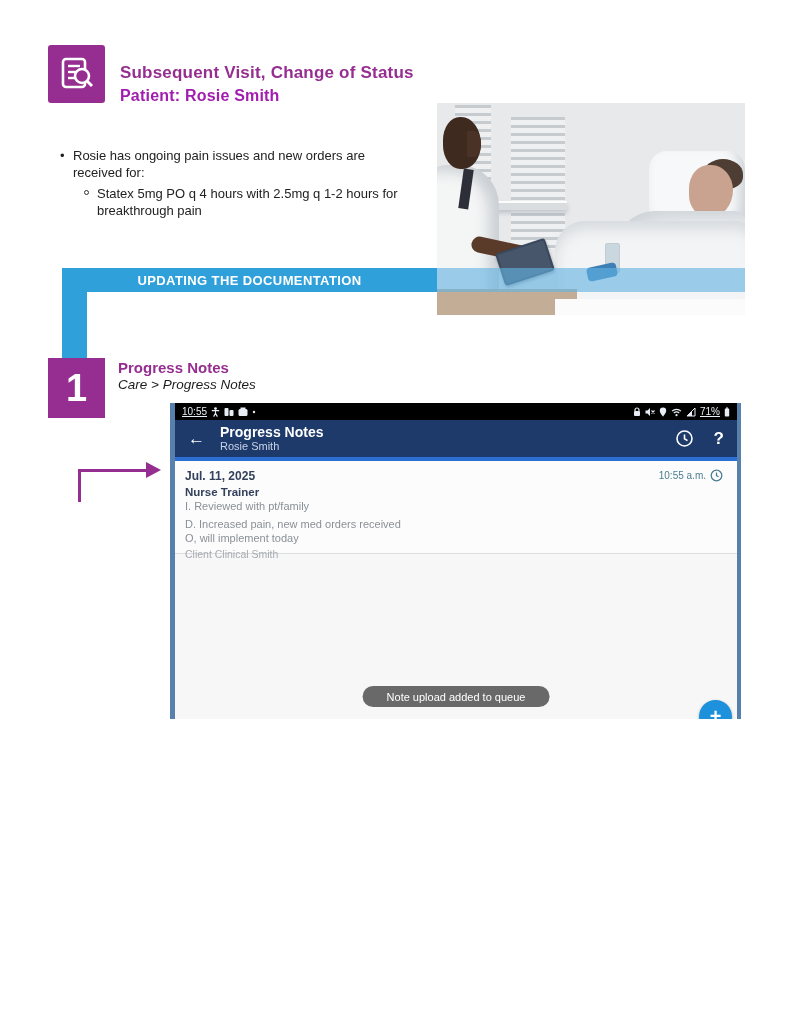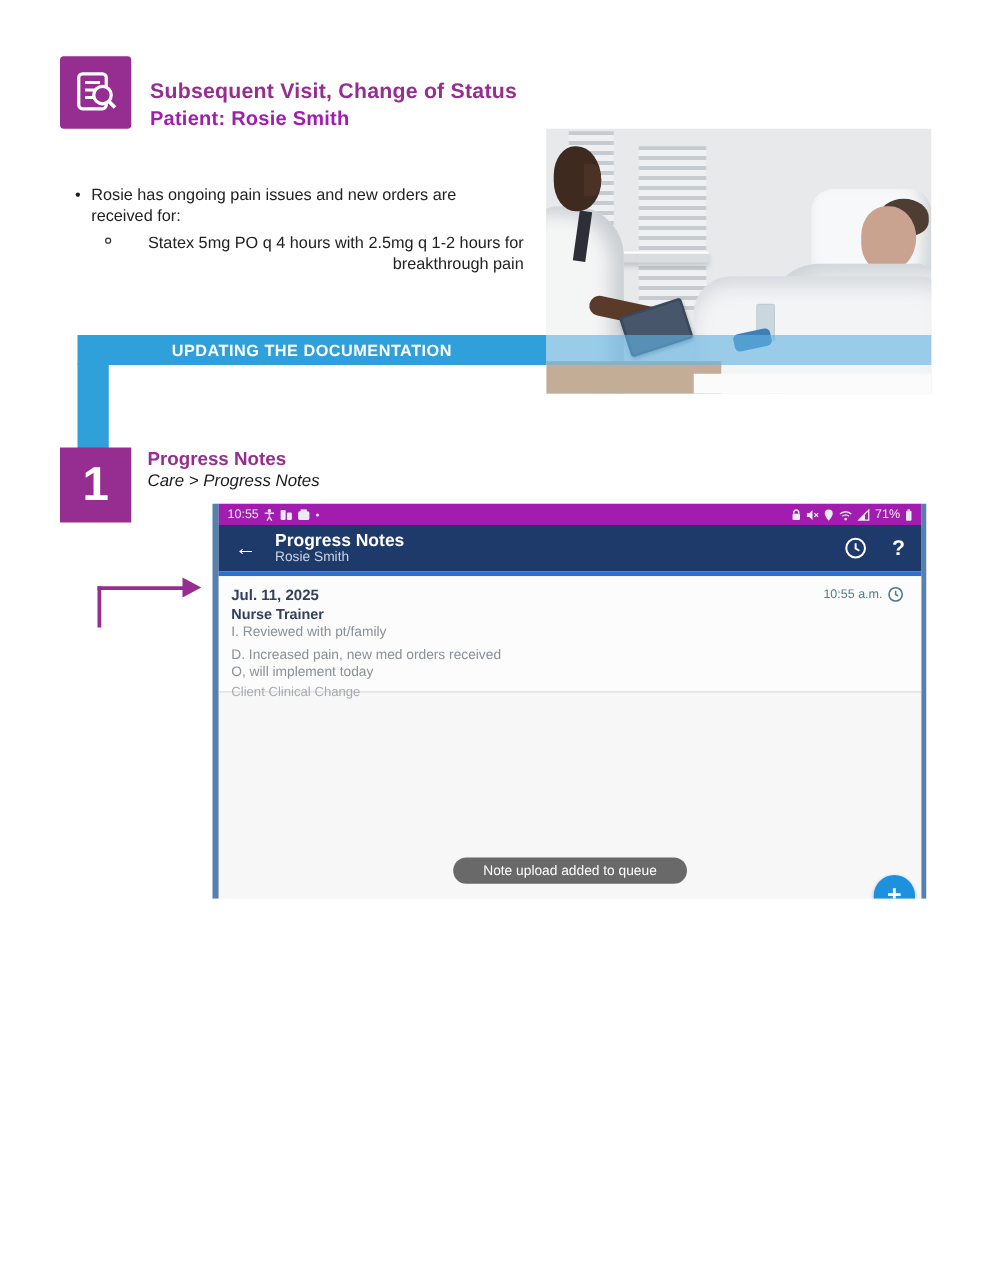--- a/index.html
+++ b/index.html
@@ -10,21 +10,21 @@
 
   
   .doc-icon { left:48px; top:45px; width:57px; height:58px; background:#952e90; border-radius:3px;
               display:flex; align-items:center; justify-content:center; }
   .title1 { left:120px; top:63px; font-size:17px; font-weight:bold; color:#952e90; letter-spacing:.2px; }
   .title2 { left:120px; top:87px; font-size:16px; font-weight:bold; color:#a21caf; letter-spacing:.2px; }
 
   
   .bl { display:flex; color:#222; }
   .bl-main { left:60px; top:147px; width:330px; font-size:13px; line-height:17px; }
-  .bl-sub  { left:84px; top:185px; width:335px; font-size:13px; line-height:17px;text-align:right; }
+  .bl-sub  { left:84px; top:185px; width:335px; font-size:13px; line-height:17px; }
   .mk-dot { width:13px; flex:0 0 13px; font-size:13px; }
   .mk-circ { flex:0 0 13px; padding-top:5px; }
   .mk-circ i { display:block; width:5px; height:5px; border:1.3px solid #333; border-radius:50%; }
 
   
   .photo { left:437px; top:103px; width:308px; height:212px; background:#e7e9ea; overflow:hidden; }
   .photo * { position:absolute; }
   .blind1 { left:18px; top:2px; width:36px; height:150px;
             background:repeating-linear-gradient(180deg,#c6cbd0 0 3px,#eef0f1 3px 8px); }
   .blind2 { left:74px; top:14px; width:54px; height:132px;
@@ -70,22 +70,22 @@
   
   .ann-text { left:50px; top:501px; width:92px; font-size:13px; line-height:15.5px; color:#222; }
   .arr-h { left:78px; top:469px; width:70px; height:3px; background:#952e90; }
   .arr-v { left:78px; top:469px; width:3px; height:33px; background:#952e90; }
   .arr-head { left:146px; top:462px; width:0; height:0;
               border-left:15px solid #952e90; border-top:8px solid transparent; border-bottom:8px solid transparent; }
 
   
   .app { left:170px; top:403px; width:571px; height:340px; background:#f7f7f7;
          border-left:5px solid #5780ac; border-right:4px solid #5780ac; border-bottom:8px solid #5780ac; }
-  .sbar { height:17px; background:#a21caf; display:flex; align-items:center; padding:0 7px;
-          color:#e8edf5; font-size:10px; }
+  .sbar { height:17px; background:#000000; display:flex; align-items:center; padding:0 7px;
+          color:#e8edf5; font-size:10px;text-decoration:underline; }
   .sbar .grow { flex:1; }
   .si { display:inline-flex; margin-left:4px; align-items:center; }
   .si svg { display:block; }
   .batt-pct { margin-left:4px; }
   .appbar { height:37px; background:#1d3a6b; display:flex; align-items:center; padding:0 13px; }
   .back { color:#fff; font-size:17px; margin-right:15px; line-height:1; }
   .appbar-titles { flex:1; }
   .app-title { color:#fff; font-size:14px; font-weight:bold; line-height:15px; }
   .app-sub { color:#c9d4e6; font-size:11px; line-height:13px; }
   .hist { margin-right:20px; display:flex; }
@@ -260,21 +260,21 @@
 
     <div class="strip"></div>
 
     <div class="content">
       <div class="note">
         <div class="n-date">Jul. 11, 2025</div>
         <div class="n-author">Nurse Trainer</div>
         <div class="n-line">I. Reviewed with pt/family</div>
         <div class="n-line first">D. Increased pain, new med orders received</div>
         <div class="n-line">O, will implement today</div>
-        <div class="n-cat">Client Clinical Change</div>
+        <div class="n-cat">Client Clinical Smith</div>
         <div class="n-time">
           <span>10:55 a.m.</span>
           <svg width="13" height="13" viewBox="0 0 13 13">
               <circle cx="6.5" cy="6.5" r="5.3" fill="none" stroke="#4a7d92" stroke-width="1.3"></circle>
               <path d="M6.5 3.6v3l2 1.2" fill="none" stroke="#4a7d92" stroke-width="1.2"></path>
             </svg>
         </div>
       </div>
 
       <div class="toast">

